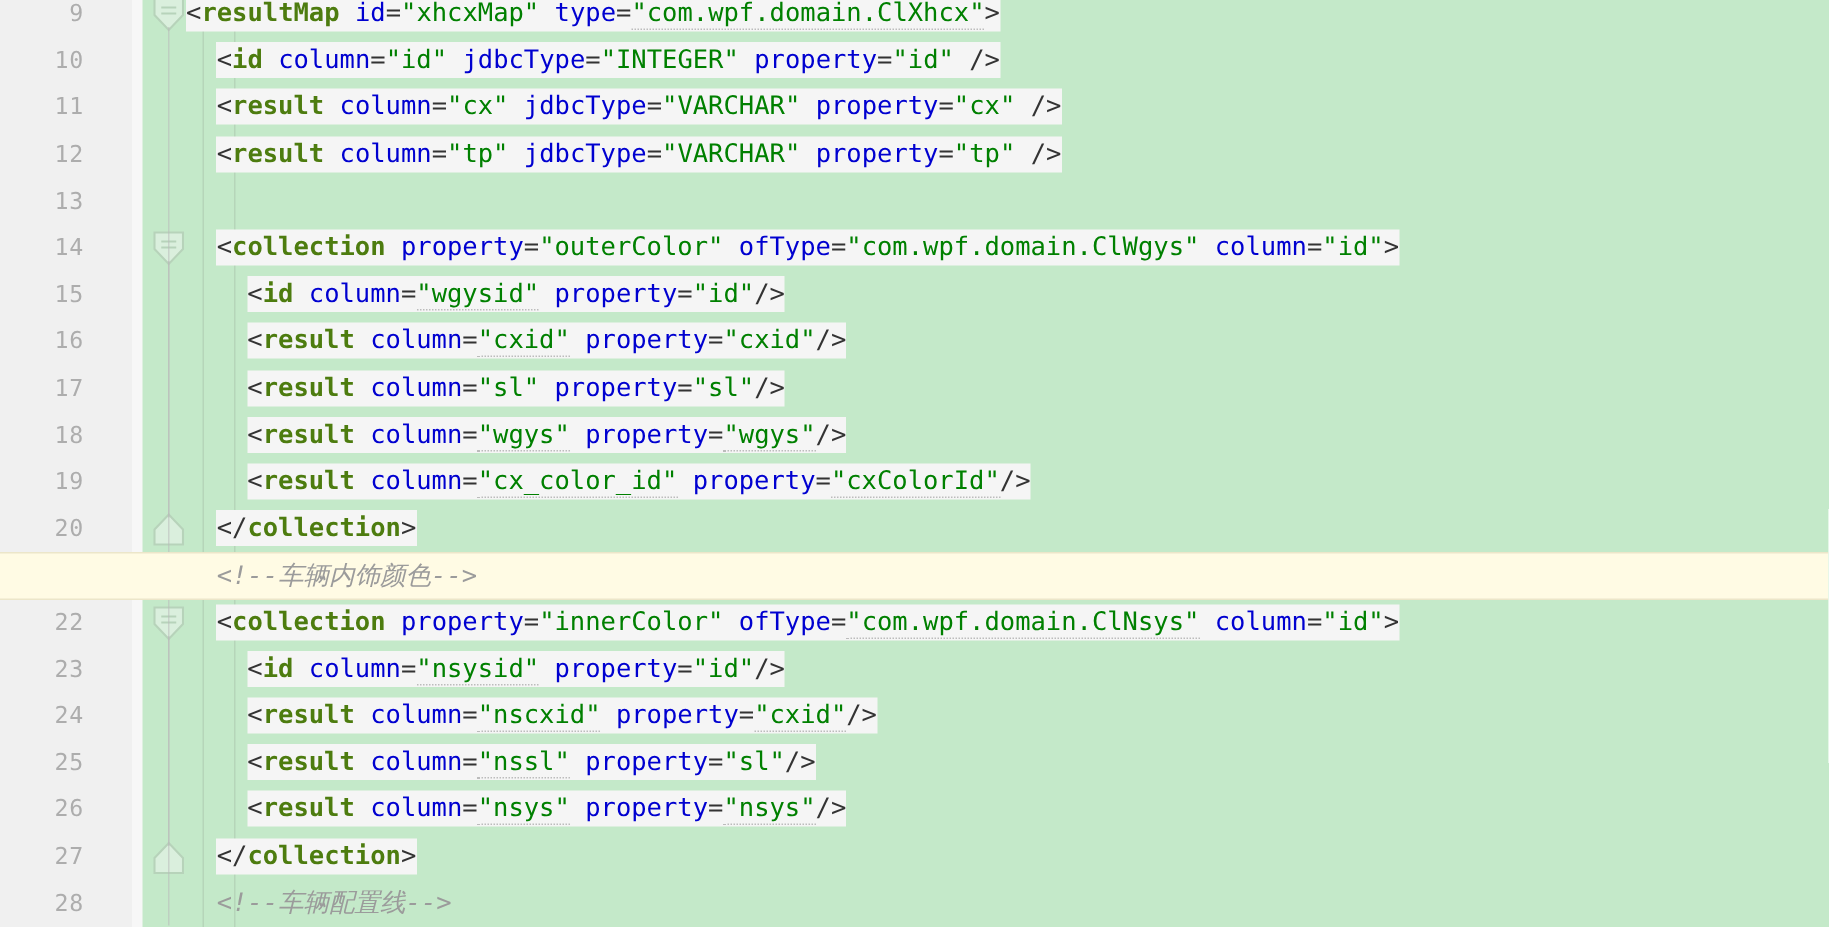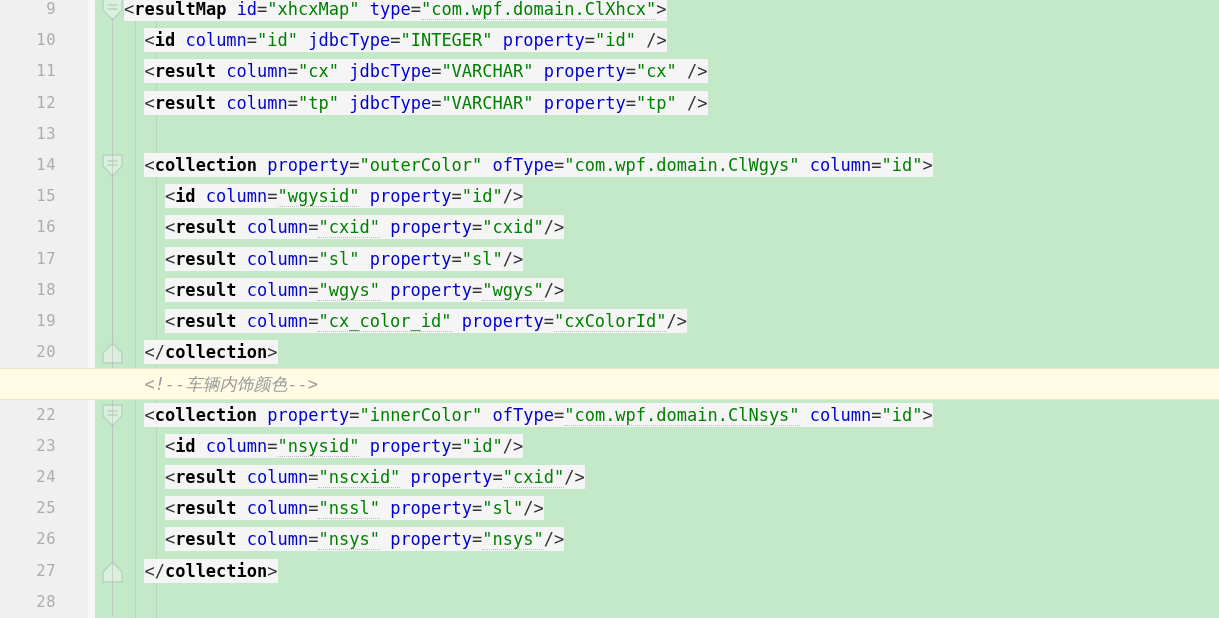--- a/index.html
+++ b/index.html
@@ -117,21 +117,21 @@
     top: 0;
     padding-left: 0;
   }
   .seg {
     background: #f5f5f5;
     padding: 2px 0;
   }
 
   
   .t-punct   { color: #333333; }
-  .t-tag     { color: #000000; font-weight: bold; }
+  .t-tag     { color: #4d7c0f; font-weight: bold; }
   .t-attr    { color: #0000d0; }
   .t-eq      { color: #333333; }
   .t-val     { color: #008000; }
   .t-comment { color: #9b9b9b; font-style: italic; }
 
   .sq-under { border-bottom: 1px dotted rgba(120,120,120,.45); }
 </style>
 </head>
 <body>
 
@@ -209,15 +209,16 @@
       <div class="row" style="top: 274.8px;"><div class="code" style="left: 164.88px;"><span class="seg"><span class="t-punct">&lt;</span><span class="t-tag">result</span><span class="t-punct"> </span><span class="t-attr">column</span><span class="t-eq">=</span><span class="t-val sq-under">"wgys"</span><span class="t-punct"> </span><span class="t-attr">property</span><span class="t-eq">=</span><span class="t-val sq-under">"wgys"</span><span class="t-punct">/&gt;</span></span></div></div>
       <div class="row" style="top: 306px;"><div class="code" style="left: 164.88px;"><span class="seg"><span class="t-punct">&lt;</span><span class="t-tag">result</span><span class="t-punct"> </span><span class="t-attr">column</span><span class="t-eq">=</span><span class="t-val sq-under">"cx_color_id"</span><span class="t-punct"> </span><span class="t-attr">property</span><span class="t-eq">=</span><span class="t-val sq-under">"cxColorId"</span><span class="t-punct">/&gt;</span></span></div></div>
       <div class="row" style="top: 337.2px;"><div class="code" style="left: 144.44px;"><span class="seg"><span class="t-punct">&lt;/</span><span class="t-tag">collection</span><span class="t-punct">&gt;</span></span></div></div>
       <div class="row caret" style="top: 368.4px; text-align: right;"><div class="code" style="left: 144.44px;"><span class=""><span class="t-comment">&lt;!--车辆内饰颜色--&gt;</span></span></div></div>
       <div class="row" style="top: 399.6px;"><div class="code" style="left: 144.44px;"><span class="seg"><span class="t-punct">&lt;</span><span class="t-tag">collection</span><span class="t-punct"> </span><span class="t-attr">property</span><span class="t-eq">=</span><span class="t-val">"innerColor"</span><span class="t-punct"> </span><span class="t-attr">ofType</span><span class="t-eq">=</span><span class="t-val sq-under">"com.wpf.domain.ClNsys"</span><span class="t-punct"> </span><span class="t-attr">column</span><span class="t-eq">=</span><span class="t-val">"id"</span><span class="t-punct">&gt;</span></span></div></div>
       <div class="row" style="top: 430.8px;"><div class="code" style="left: 164.88px;"><span class="seg"><span class="t-punct">&lt;</span><span class="t-tag">id</span><span class="t-punct"> </span><span class="t-attr">column</span><span class="t-eq">=</span><span class="t-val sq-under">"nsysid"</span><span class="t-punct"> </span><span class="t-attr">property</span><span class="t-eq">=</span><span class="t-val">"id"</span><span class="t-punct">/&gt;</span></span></div></div>
       <div class="row" style="top: 462px;"><div class="code" style="left: 164.88px;"><span class="seg"><span class="t-punct">&lt;</span><span class="t-tag">result</span><span class="t-punct"> </span><span class="t-attr">column</span><span class="t-eq">=</span><span class="t-val sq-under">"nscxid"</span><span class="t-punct"> </span><span class="t-attr">property</span><span class="t-eq">=</span><span class="t-val sq-under">"cxid"</span><span class="t-punct">/&gt;</span></span></div></div>
       <div class="row" style="top: 493.2px;"><div class="code" style="left: 164.88px;"><span class="seg"><span class="t-punct">&lt;</span><span class="t-tag">result</span><span class="t-punct"> </span><span class="t-attr">column</span><span class="t-eq">=</span><span class="t-val sq-under">"nssl"</span><span class="t-punct"> </span><span class="t-attr">property</span><span class="t-eq">=</span><span class="t-val">"sl"</span><span class="t-punct">/&gt;</span></span></div></div>
       <div class="row" style="top: 524.4px;"><div class="code" style="left: 164.88px;"><span class="seg"><span class="t-punct">&lt;</span><span class="t-tag">result</span><span class="t-punct"> </span><span class="t-attr">column</span><span class="t-eq">=</span><span class="t-val sq-under">"nsys"</span><span class="t-punct"> </span><span class="t-attr">property</span><span class="t-eq">=</span><span class="t-val sq-under">"nsys"</span><span class="t-punct">/&gt;</span></span></div></div>
       <div class="row" style="top: 555.6px;"><div class="code" style="left: 144.44px;"><span class="seg"><span class="t-punct">&lt;/</span><span class="t-tag">collection</span><span class="t-punct">&gt;</span></span></div></div>
+      <div class="row" style="top: 586.8px;"><div class="code" style="left: 144.44px;"><span class=""><span class="t-comment">&lt;!--车辆配置线--&gt;</span></span></div></div>
     </div>
 
 </div>
 
 </body></html>

